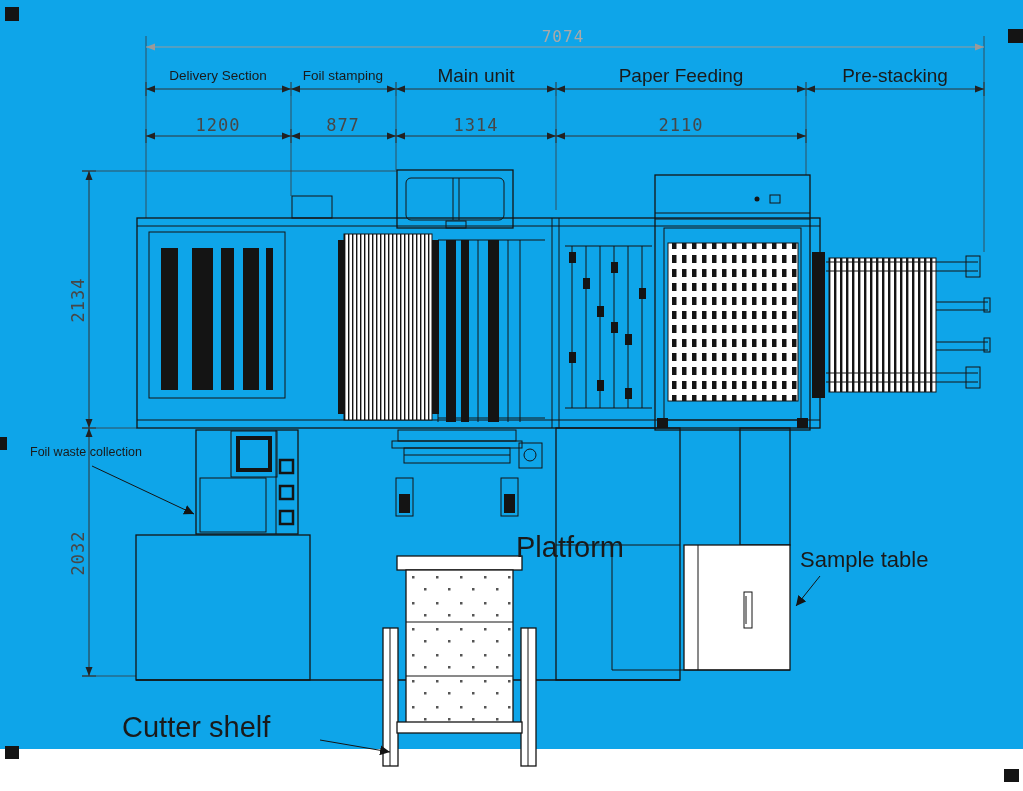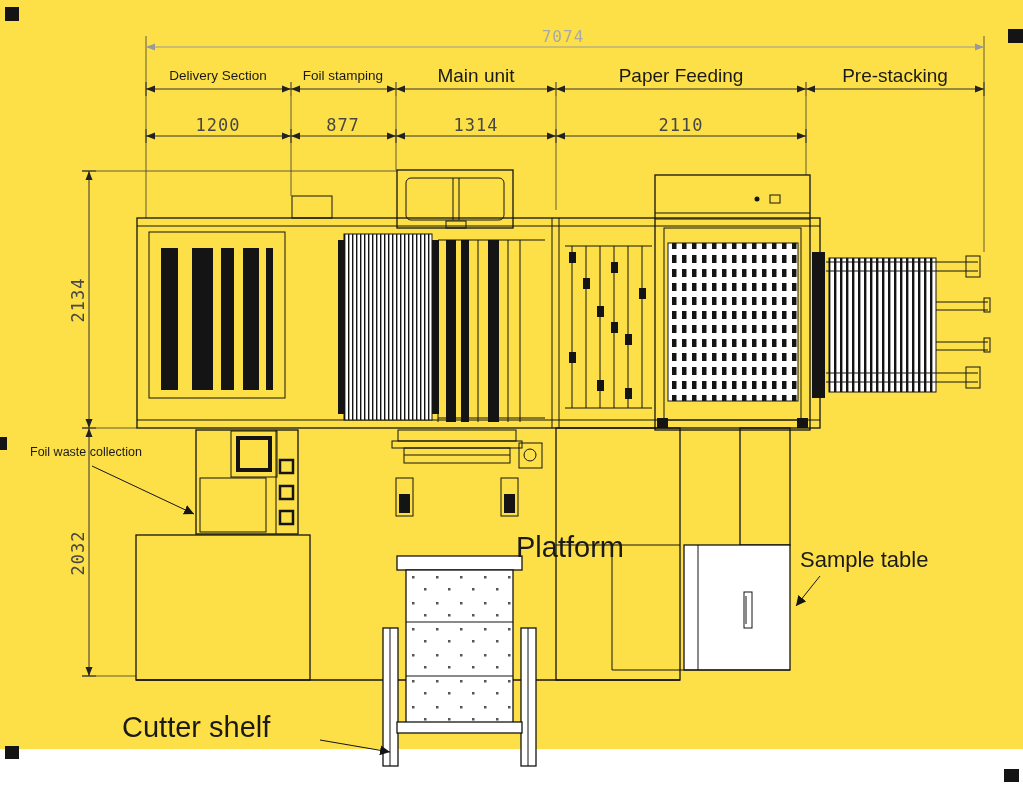--- a/index.html
+++ b/index.html
@@ -7,21 +7,21 @@
     padding: 0;
     background: #ffffff;
     width: 1023px;
     height: 791px;
     overflow: hidden;
   }
   .stage {
     position: relative;
     width: 1023px;
     height: 749px;
-    background: #fde047;
+    background: #0ea5e9;
   }
   svg text {
     font-family: "Liberation Sans", sans-serif;
     fill: #1a1a1a;
   }
   .dim-num {
     font-family: "DejaVu Sans Mono", monospace;
     font-size: 17px;
     fill: #474747;
     letter-spacing: 1px;

